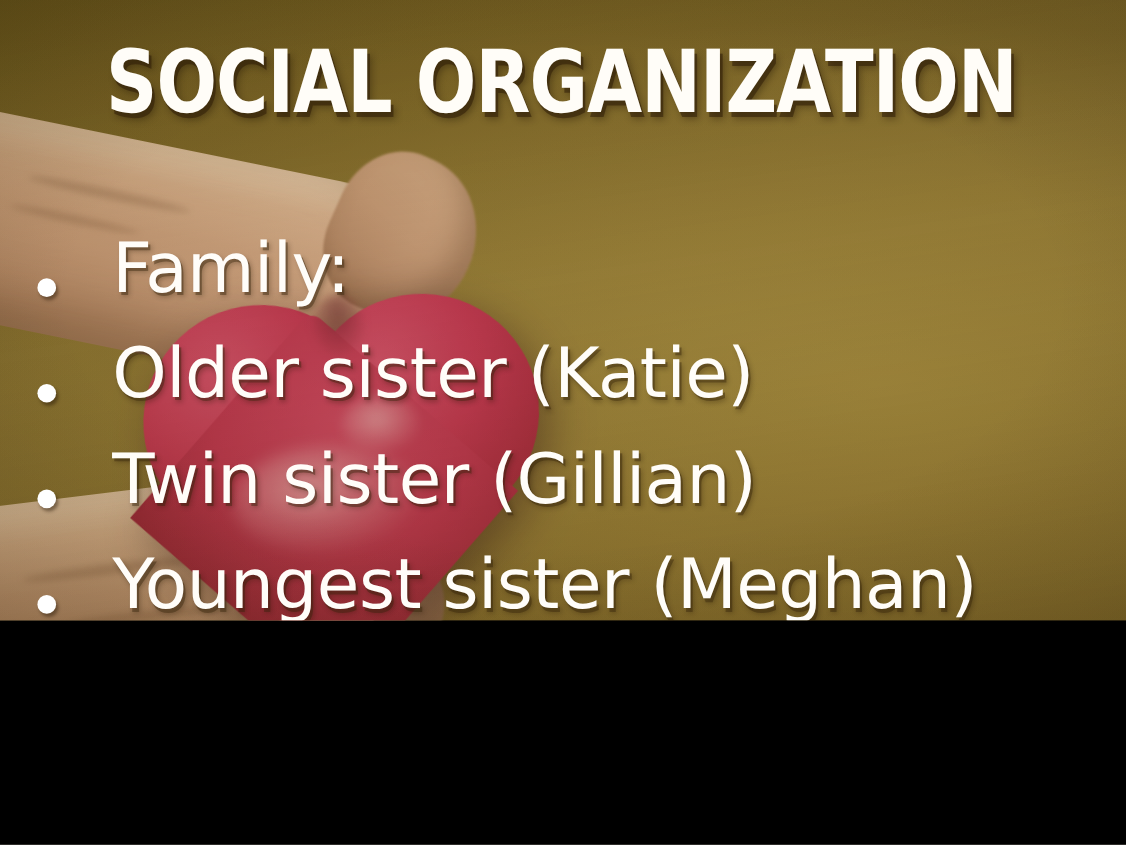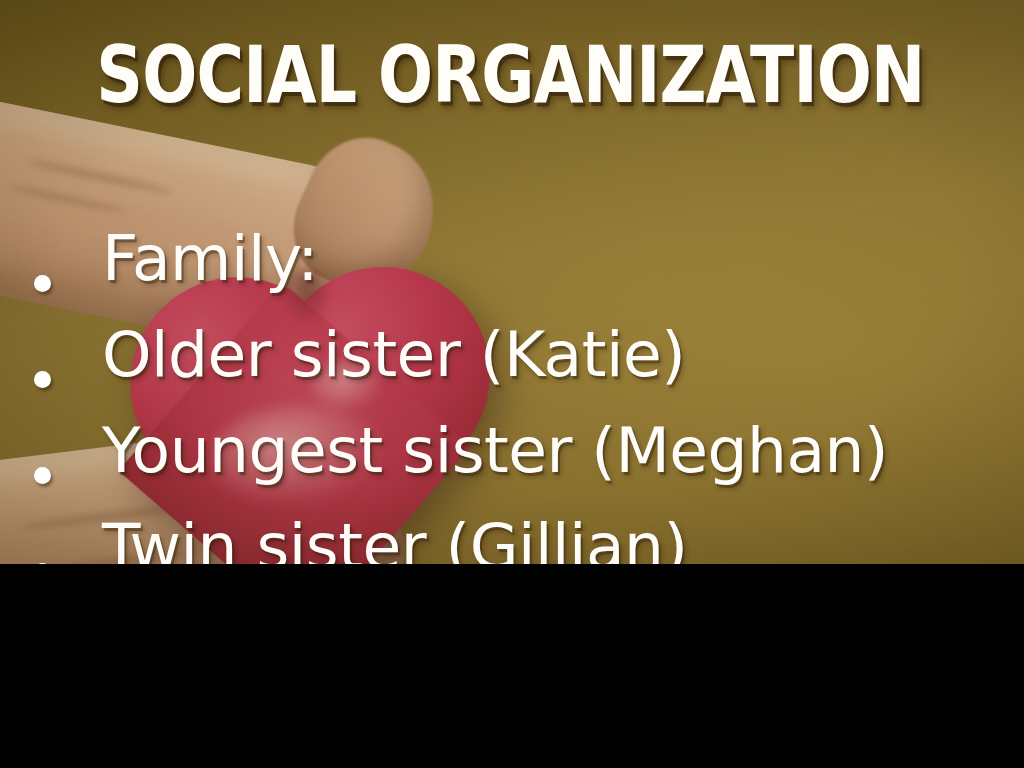--- a/index.html
+++ b/index.html
@@ -197,21 +197,21 @@
 
   
   .bullets {
     position: absolute;
     left: 34px;
     top: 196px;
     width: 960px;
   }
   .bullet-row {
     display: flex;
-    align-items: flex-end;
+    align-items: center;
     height: 96px;
   }
   .bullet-dot {
     flex: 0 0 auto;
     width: 17px;
     height: 17px;
     border-radius: 50%;
     background: #ffffff;
     margin-top: 34px;
     margin-right: 51px;
@@ -275,23 +275,23 @@
     </div>
 
 
     <div class="bullet-row">
       <span class="bullet-dot"></span>
       <span class="bullet-text">Older sister (Katie)</span>
     </div>
 
     <div class="bullet-row">
       <span class="bullet-dot"></span>
+      <span class="bullet-text">Twin sister (Gillian)</span>
+    </div>
+
+    <div class="bullet-row">
+      <span class="bullet-dot"></span>
       <span class="bullet-text">Youngest sister (Meghan)</span>
     </div>
 
-    <div class="bullet-row">
-      <span class="bullet-dot"></span>
-      <span class="bullet-text">Twin sister (Gillian)</span>
-    </div>
-
   </div>
 
 </div>
 
 </body></html>

